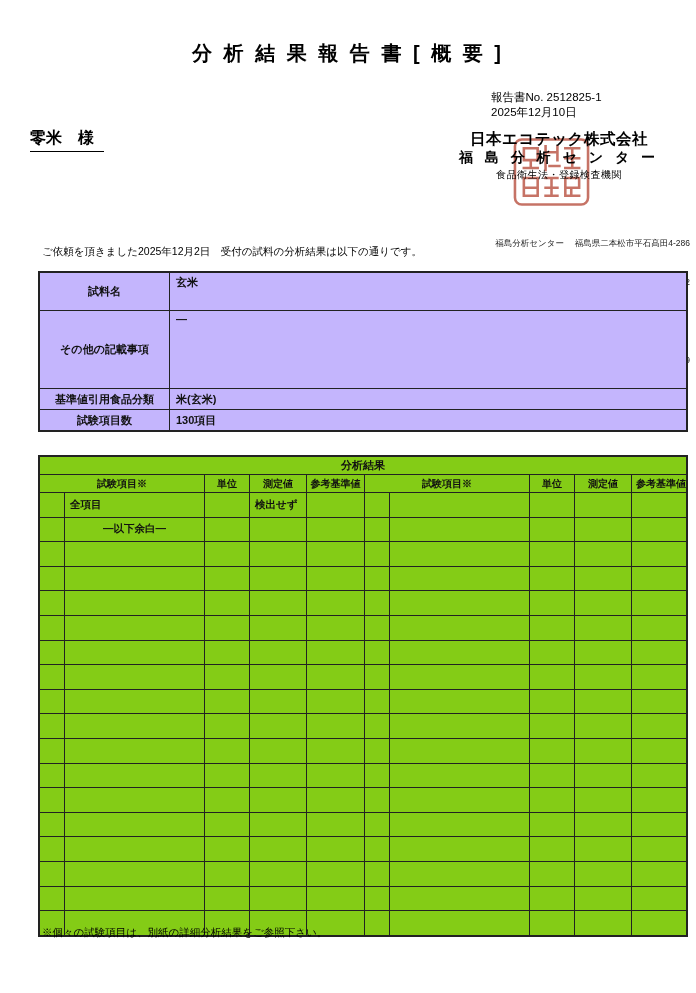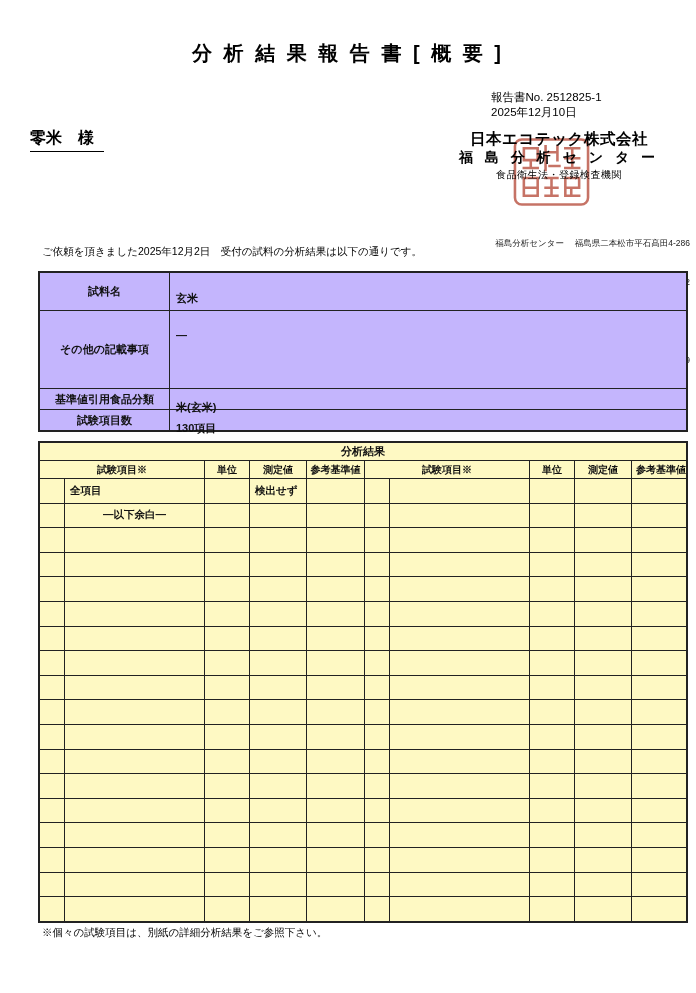--- a/index.html
+++ b/index.html
@@ -53,28 +53,28 @@
   .info-row:first-child { border-top: none; }
   .info-row:nth-child(1) { height: 37px; }
   .info-row:nth-child(2) { height: 78px; }
   .info-row:nth-child(3) { height: 21px; }
   .info-row:nth-child(4) { height: 21px; }
   .info-label {
     width: 130px; flex: 0 0 130px; border-right: 1.5px solid #222;
     display: flex; align-items: center; justify-content: center;
     font-size: 11px; font-weight: 600; text-align:center;
   }
-  .info-value { flex: 1; padding: 18px 6px; font-size: 11px; font-weight: 600; display:flex; }
+  .info-value { flex: 1; padding: 2px 6px; font-size: 11px; font-weight: 600; display:flex; }
   .info-row:nth-child(1) .info-value, .info-row:nth-child(2) .info-value { align-items: flex-start; }
   .info-row:nth-child(3) .info-value, .info-row:nth-child(4) .info-value { align-items: center; }
 
   
   .results-table {
-    position: absolute; left: 38px; top: 441px; width: 650px;
-    border: 2px solid #222; background:#fef9c3;
+    position: absolute; left: 38px; top: 455px; width: 650px;
+    border: 2px solid #222; background:#84cc16;
   }
   .rt-title {
     height: 17px; display: flex; align-items: center; justify-content: center;
     font-size: 11px; font-weight: 600;
   }
   .rt-header { display: flex; height: 18px; border-top: 1.5px solid #222; font-size: 10px; font-weight: 600; }
   .rt-header .hc {
     display:flex; align-items:center; justify-content:center;
     border-right: 1px solid #222; overflow: hidden; white-space: nowrap;
   }

